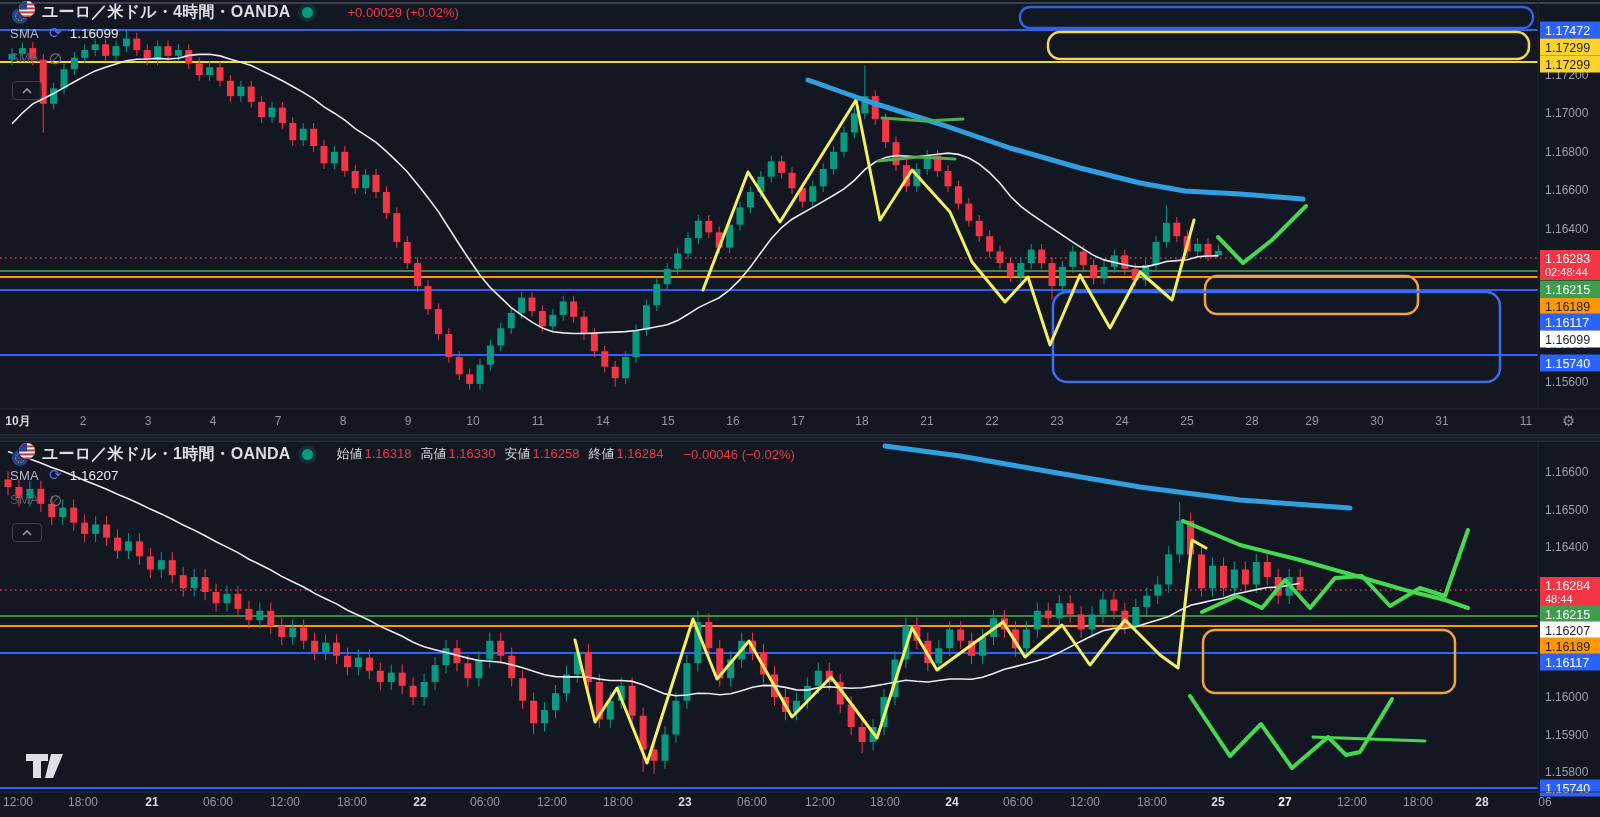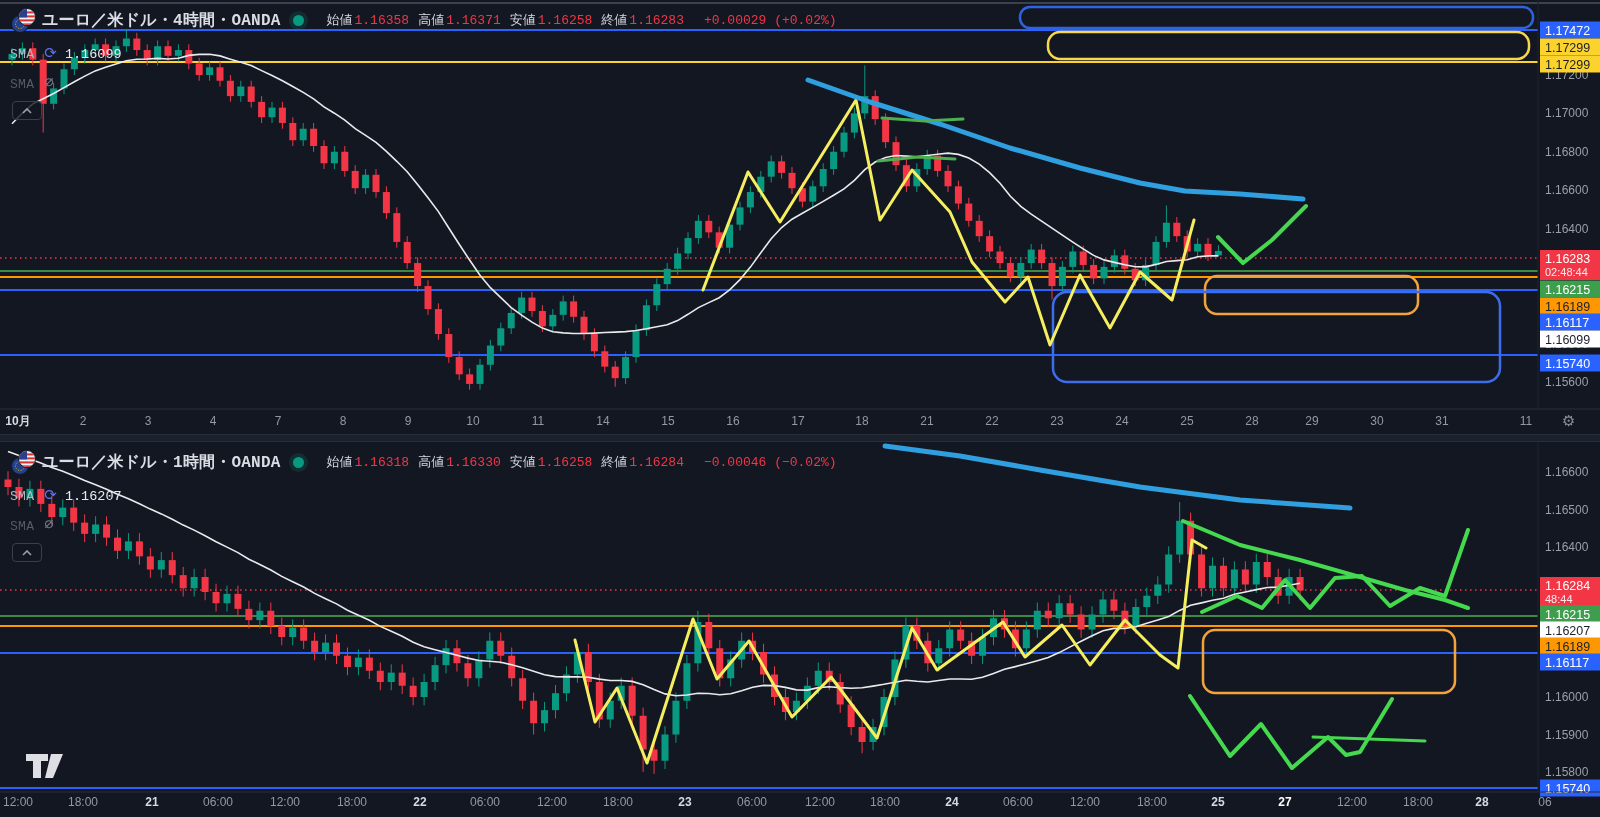--- a/index.html
+++ b/index.html
@@ -4,31 +4,31 @@
 <style>
   html,body{margin:0;padding:0;background:#131722;}
   .page{position:relative;width:1600px;height:817px;overflow:hidden;background:#131722;
         font-family:"Liberation Sans",sans-serif;}
   .panel{position:absolute;left:0;width:1600px;}
   #panel-top{top:0;height:434px;}
   #divider{position:absolute;top:434px;left:0;width:1600px;height:8px;background:#1c212e;
            border-top:1px solid #2a2e39;border-bottom:1px solid #2a2e39;box-sizing:border-box;}
   #panel-bottom{top:442px;height:375px;}
   svg.chart{position:absolute;top:0;left:0;}
-  .legend{position:absolute;top:8px;left:10px;z-index:5;font-family:Liberation Mono, monospace;}
+  .legend{position:absolute;top:0;left:10px;z-index:5;}
   .trow{display:flex;align-items:center;height:24px;white-space:nowrap;}
   .pairicon{width:26px;height:26px;margin-right:6px;display:inline-block;}
   .title{font-size:16px;font-weight:700;color:#dadde3;letter-spacing:.2px;}
   .dot{width:11px;height:11px;border-radius:50%;background:#089981;margin:0 14px 0 12px;
        box-shadow:0 0 0 4px rgba(8,153,129,.18);}
   .ohlc{font-size:13px;color:#d6d9df;}
   .ohlc .k{margin-left:9px;color:#d6d9df;}
   .ohlc .v{color:#f23645;margin-left:2px;}
   .chg{font-size:13px;color:#f23645;margin-left:20px;}
-  .sma-row{display:flex;align-items:flex-end;height:22px;margin-top:8px;}
+  .sma-row{display:flex;align-items:flex-start;height:22px;margin-top:2px;}
   .smalbl{font-size:13px;color:#b4bac6;letter-spacing:.3px;}
   .refresh{font-size:15px;color:#5e72f0;margin:0 8px 0 10px;line-height:14px;}
   .smaval{font-size:13.5px;color:#e8eaee;}
   .dim .smalbl{color:#565b66;}
   .eye{font-size:15px;color:#787b86;margin-left:10px;}
   .collapse{margin-top:9px;margin-left:2px;width:30px;height:19px;background:rgba(19,23,34,.8);
             border:1px solid #3a3f4d;border-radius:4px;display:flex;align-items:center;
             justify-content:center;cursor:pointer;padding:0;}
   .tvlogo{position:absolute;left:26px;z-index:4;opacity:.96;}
 </style>
@@ -367,21 +367,20 @@
               <rect x="9" y="4.4" width="16" height="2" fill="#d83131"></rect>
               <rect x="9" y="8.4" width="16" height="2" fill="#d83131"></rect>
               <rect x="9" y="12.4" width="16" height="2" fill="#d83131"></rect>
               <rect x="9" y="16.4" width="16" height="2" fill="#d83131"></rect>
               <rect x="9" y="2" width="8" height="8.4" fill="#2b3f8f"></rect>
             </g>
           </svg>
         </span>
         <span class="title">ユーロ／米ドル・4時間・OANDA</span>
         <span class="dot"></span>
-        <span class="ohlc"><span class="k">始値</span><span class="v">1.16358</span><span class="k">高値</span><span class="v">1.16371</span><span class="k">安値</span><span class="v">1.16258</span><span class="k">終値</span><span class="v">1.16283</span></span>
         <span class="chg">+0.00029 (+0.02%)</span>
       </div>
       <div class="sma-row">
         <span class="smalbl">SMA</span>
         <span class="refresh">⟳</span>
         <span class="smaval">1.16099</span>
       </div>
       <div class="sma-row dim">
         <span class="smalbl">SMA</span>
         <span class="eye">∅</span>

